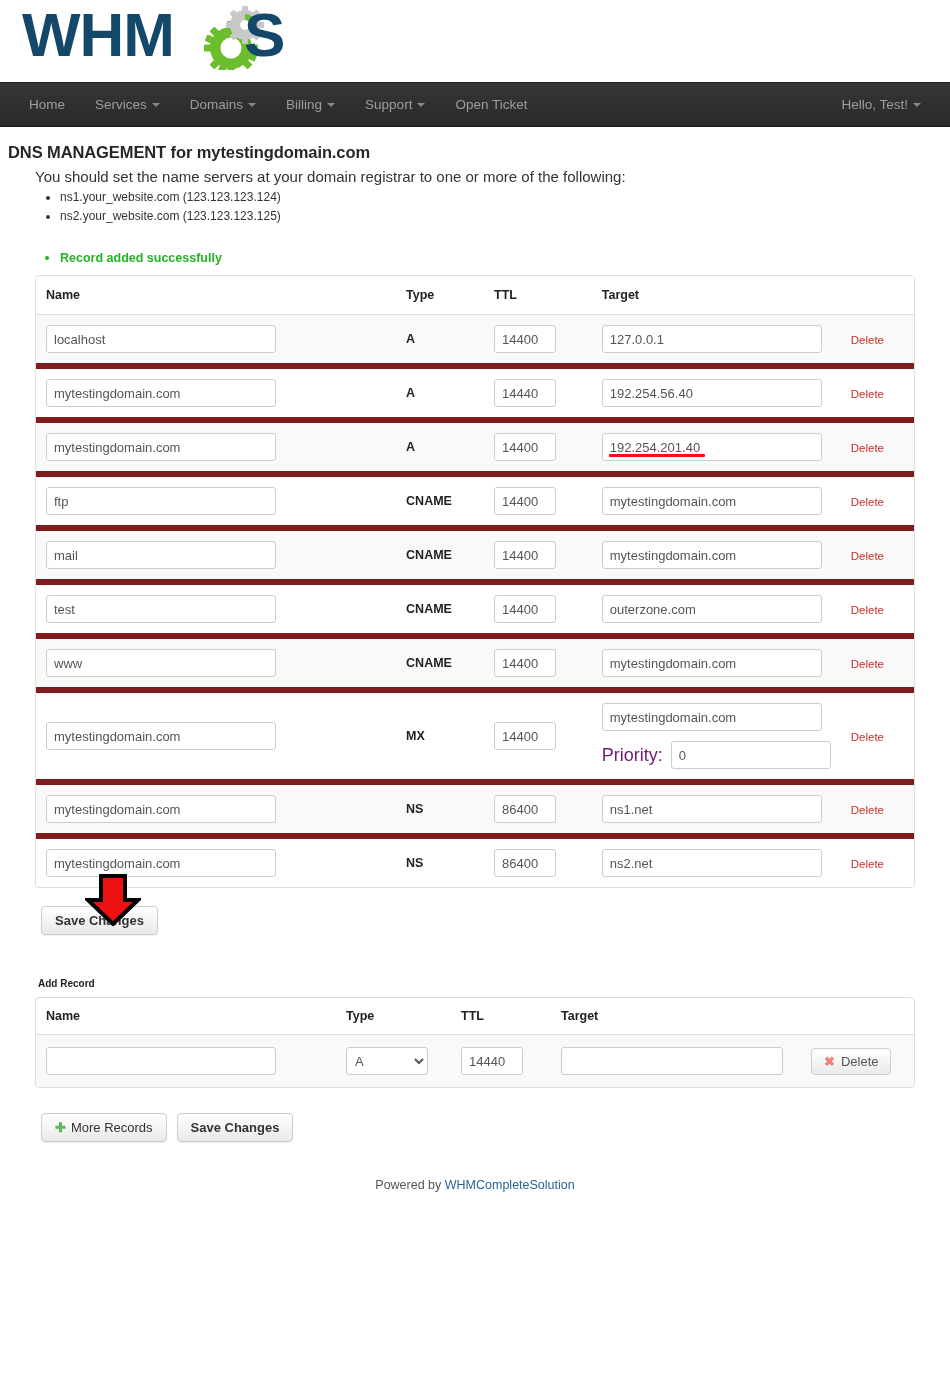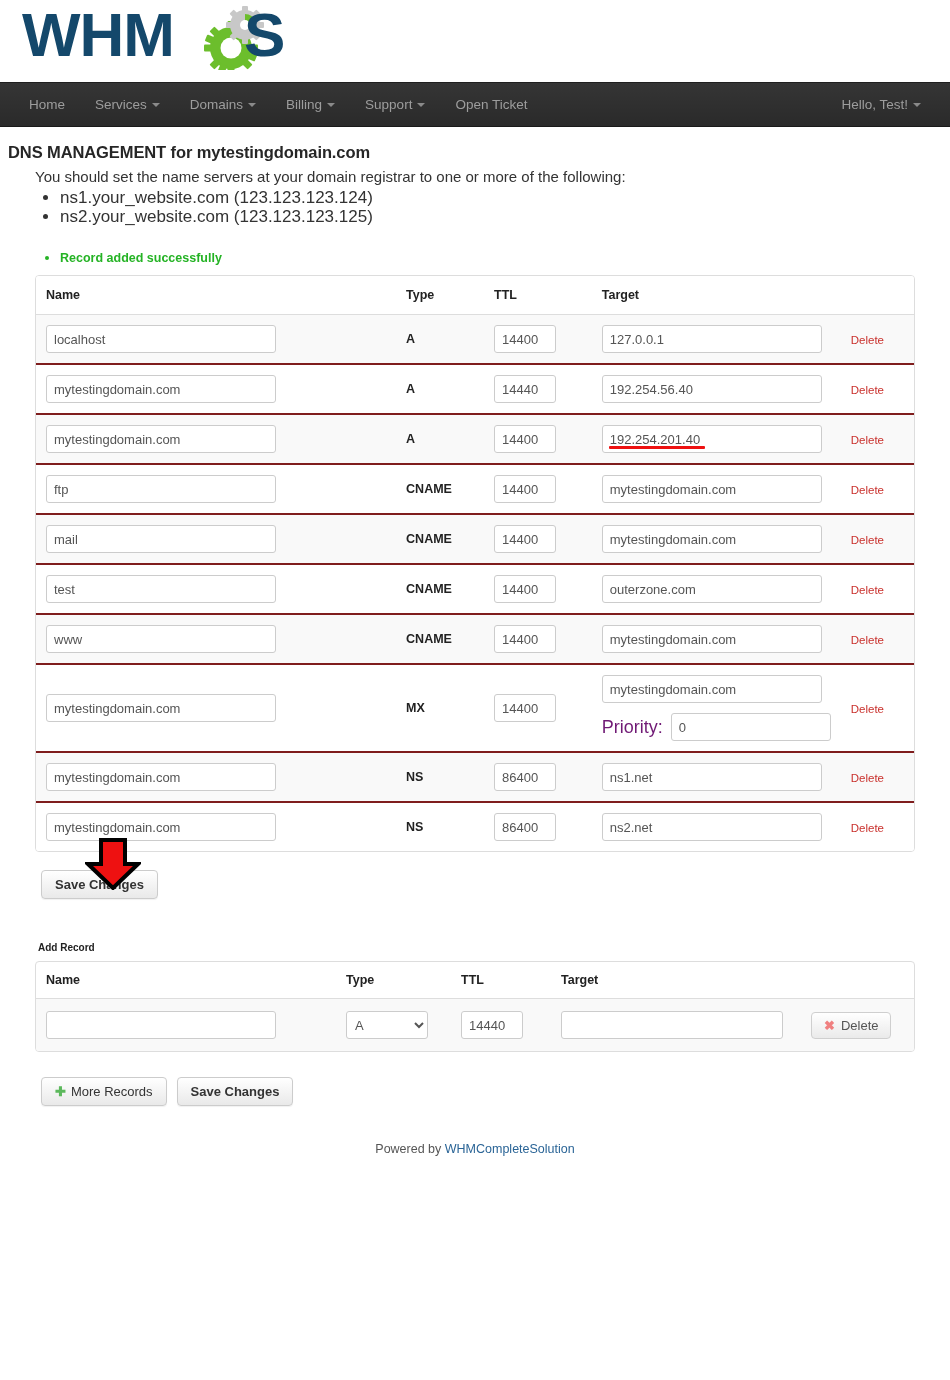--- a/index.html
+++ b/index.html
@@ -81,21 +81,21 @@
 
   .btn-row { padding-top: 23px; padding-left: 6px; }
 
   .helper-text {
     font-size: 15px;
     color: #333;
     padding: 6px 0 0 0;
     margin-left: 0px;
   }
   ul.ns-list { margin: 3px 0 0 0; padding-left: 25px; }
-  ul.ns-list li { font-size: 17px; color:#333; line-height: 19px; list-style: disc; }
+  ul.ns-list li { font-size: 12px; color:#333; line-height: 19px; list-style: disc; }
 
   ul.success-list { margin: 24px 0 0 0; padding-left: 25px; }
   ul.success-list li { list-style: disc; color:#25b325; }
   ul.success-list li span { color:#25b325; font-weight:bold; font-size:12.5px; }
 
   
   .table-wrap {
     border:1px solid #dddddd;
     border-radius:4px;
     margin-top: 10px;
@@ -107,21 +107,21 @@
     text-align:left;
     font-size: 12.5px;
     font-weight: bold;
     color:#222;
     padding: 12px 10px;
     border-bottom: 1px solid #dddddd;
     background:#fff;
   }
   table.dns td {
     padding: 10px;
-    border-bottom: 2px solid #7f1d1d;
+    border-bottom: 6px solid #7f1d1d;
     vertical-align: middle;
   }
   table.dns tr:last-child td { border-bottom: none; }
   table.dns tbody tr:nth-child(odd) { background: #f9f9f9; }
   table.dns tbody tr:nth-child(even) { background: #ffffff; }
 
   .col-name  { width: 370px; }
   .col-type  { width: 90px; }
   .col-ttl   { width: 110px; }
   .col-target{ width: 245px; }

